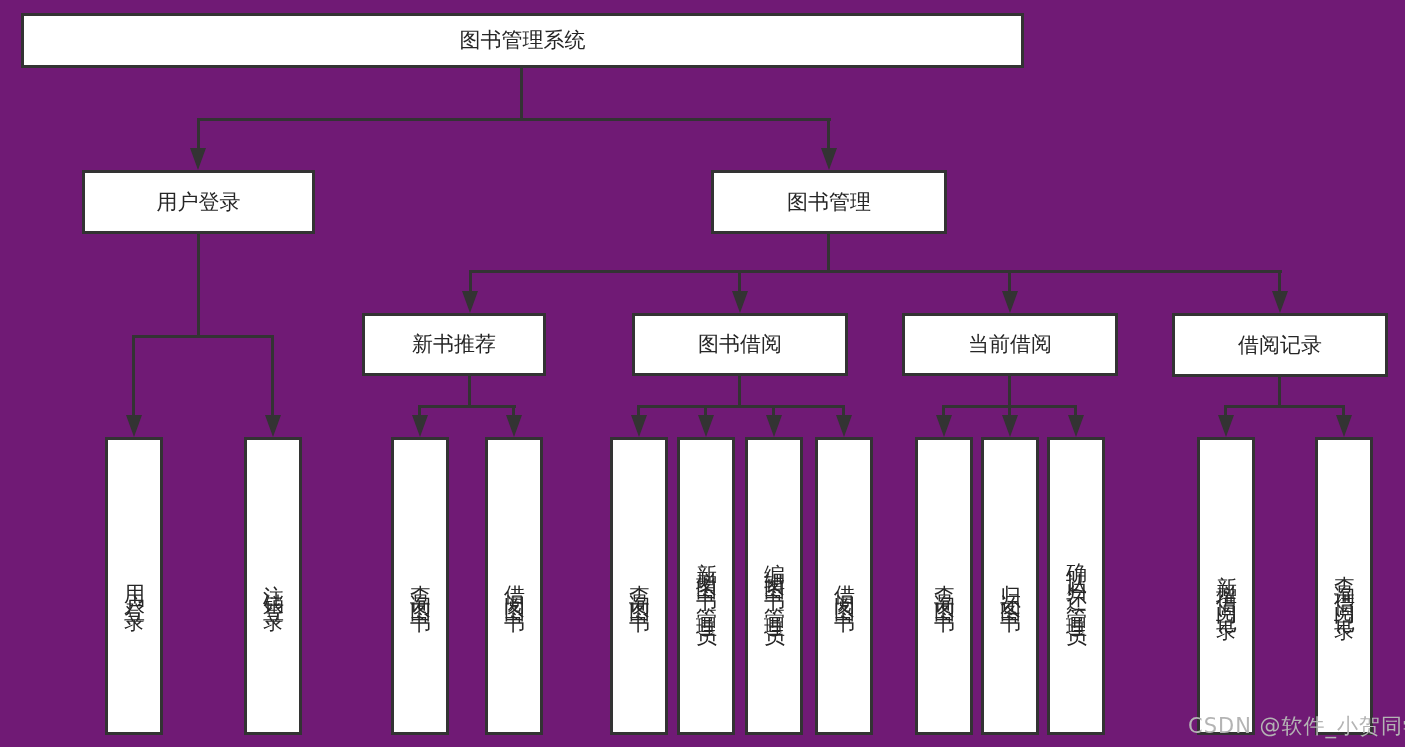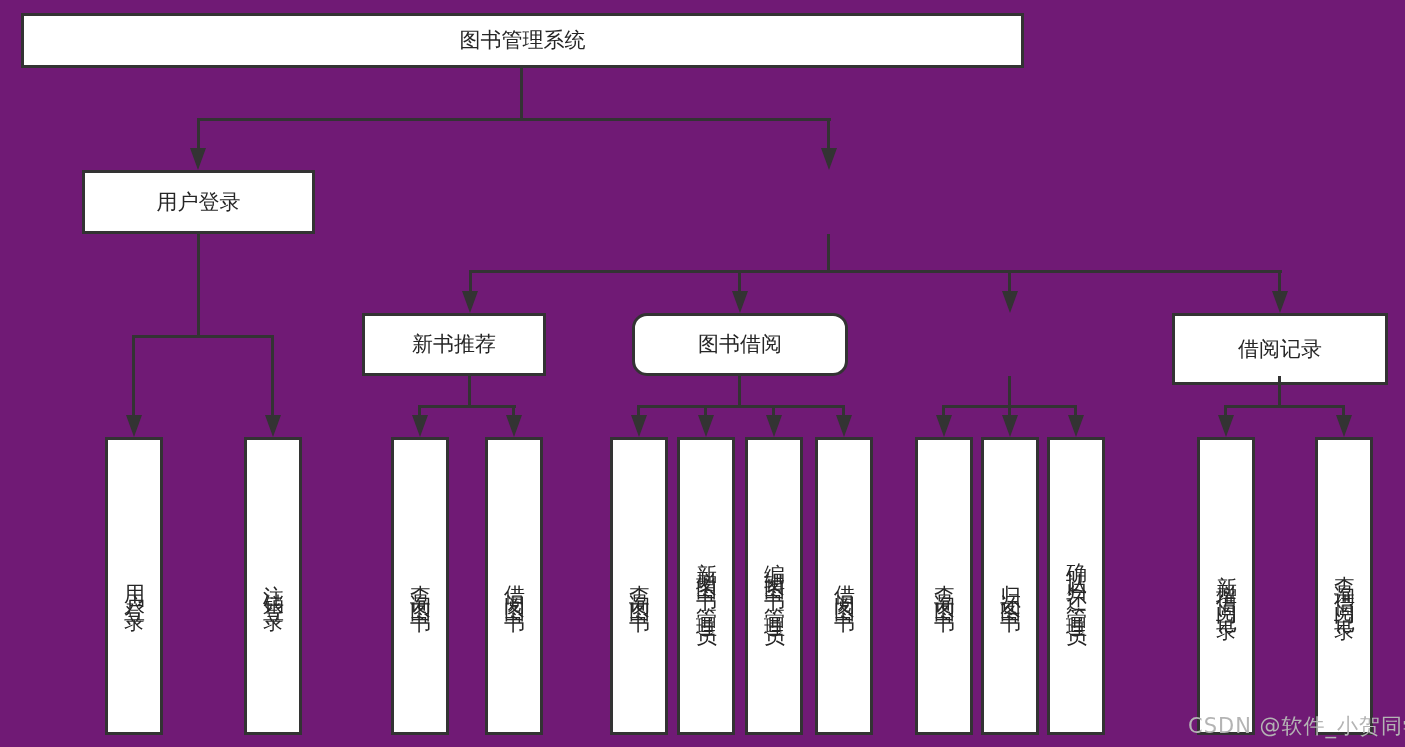--- a/index.html
+++ b/index.html
@@ -41,20 +41,23 @@
   <div class="vline" style="left:520px;top:68px;height:50px;"></div>
   <div class="hline" style="left:197px;top:118px;width:634px;"></div>
   <div class="vline" style="left:197px;top:118px;height:32px;"></div>
   <div class="arrow" style="left:190px;top:148px;"></div>
   <div class="vline" style="left:827px;top:118px;height:32px;"></div>
   <div class="arrow" style="left:821px;top:148px;"></div>
 
   <div class="box" style="left:82px;top:170px;width:233px;height:64px;">
     <span>用户登录</span>
   </div>
+  <div class="box" style="left:711px;top:170px;width:236px;height:64px;">
+    <span>图书管理</span>
+  </div>
 
   <div class="vline" style="left:197px;top:234px;height:101px;"></div>
   <div class="hline" style="left:132px;top:335px;width:142px;"></div>
   <div class="vline" style="left:132px;top:335px;height:84px;"></div>
   <div class="arrow" style="left:126px;top:415px;"></div>
   <div class="vline" style="left:271px;top:335px;height:84px;"></div>
   <div class="arrow" style="left:265px;top:415px;"></div>
 
   <div class="vline" style="left:827px;top:234px;height:36px;"></div>
   <div class="hline" style="left:469px;top:270px;width:813px;"></div>
@@ -63,24 +66,27 @@
   <div class="vline" style="left:738px;top:270px;height:23px;"></div>
   <div class="arrow" style="left:732px;top:291px;"></div>
   <div class="vline" style="left:1008px;top:270px;height:23px;"></div>
   <div class="arrow" style="left:1002px;top:291px;"></div>
   <div class="vline" style="left:1278px;top:270px;height:23px;"></div>
   <div class="arrow" style="left:1272px;top:291px;"></div>
 
   <div class="box" style="left:362px;top:313px;width:184px;height:63px;">
     <span>新书推荐</span>
   </div>
-  <div class="box" style="left:632px;top:313px;width:216px;height:63px;border-radius:15px;">
+  <div class="box" style="left:632px;top:313px;width:216px;height:63px;">
     <span>图书借阅</span>
   </div>
-  <div class="box" style="left:1172px;top:313px;width:216px;height:72px;">
+  <div class="box" style="left:902px;top:313px;width:216px;height:63px;">
+    <span>当前借阅</span>
+  </div>
+  <div class="box" style="left:1172px;top:313px;width:216px;height:64px;">
     <span>借阅记录</span>
   </div>
 
   <div class="vline" style="left:468px;top:376px;height:29px;"></div>
   <div class="hline" style="left:418px;top:405px;width:98px;"></div>
   <div class="vline" style="left:418px;top:405px;height:14px;"></div>
   <div class="arrow" style="left:412px;top:415px;"></div>
   <div class="vline" style="left:512px;top:405px;height:14px;"></div>
   <div class="arrow" style="left:506px;top:415px;"></div>
 

